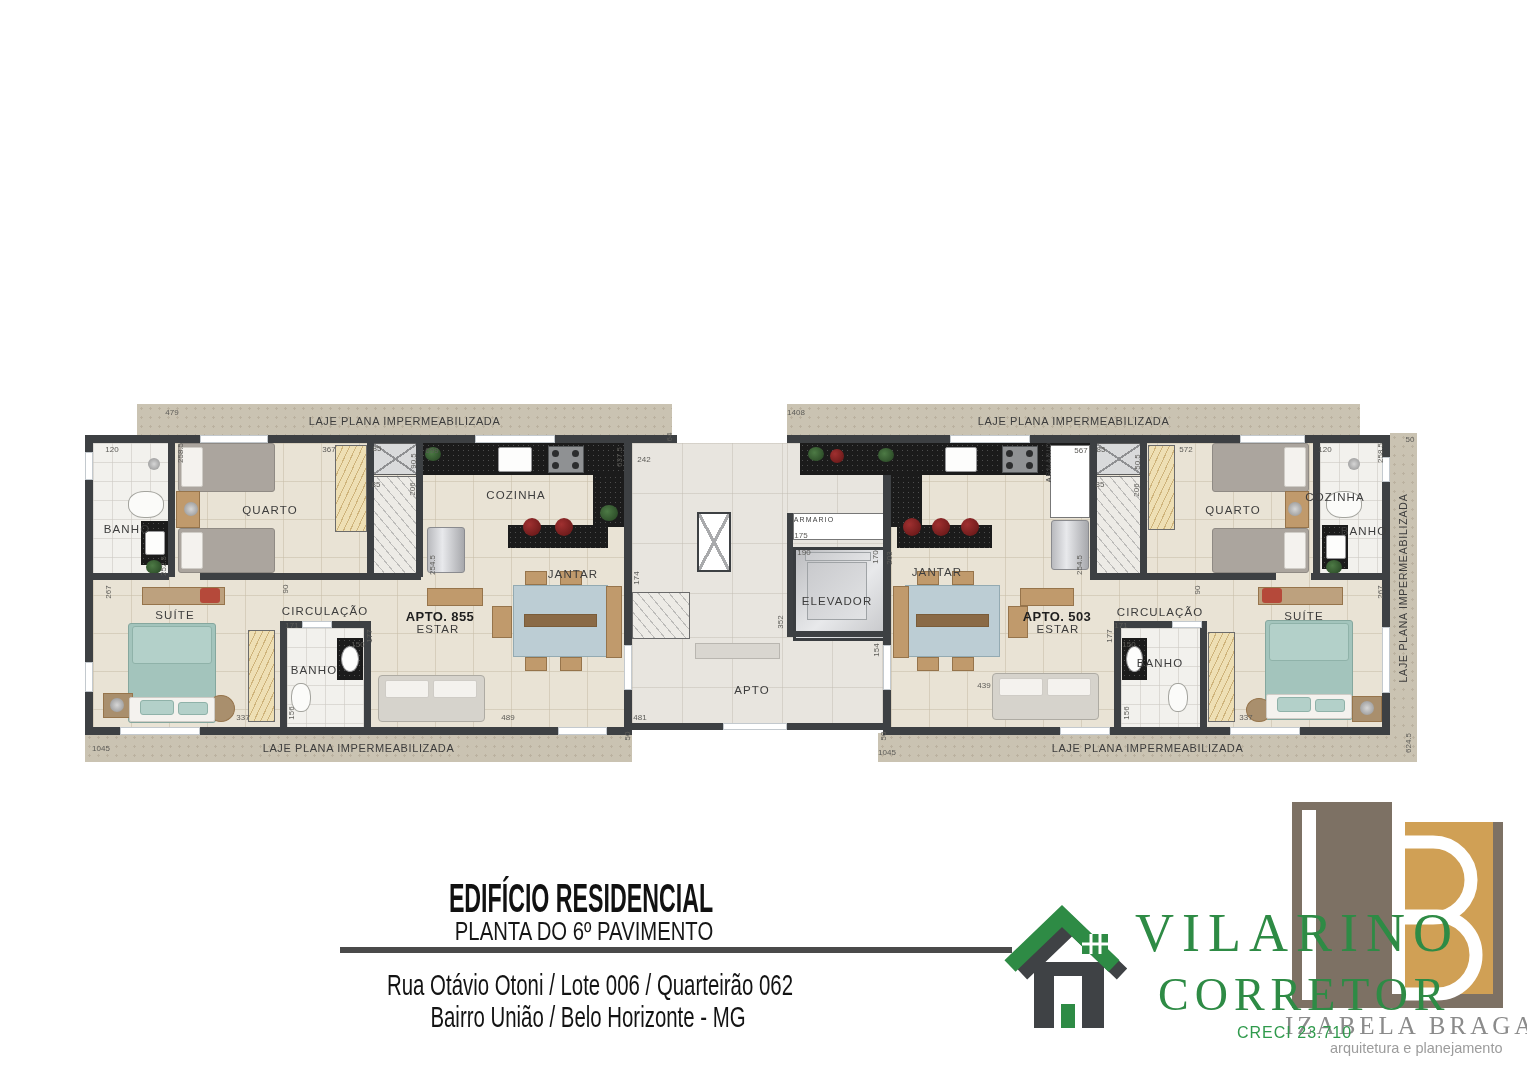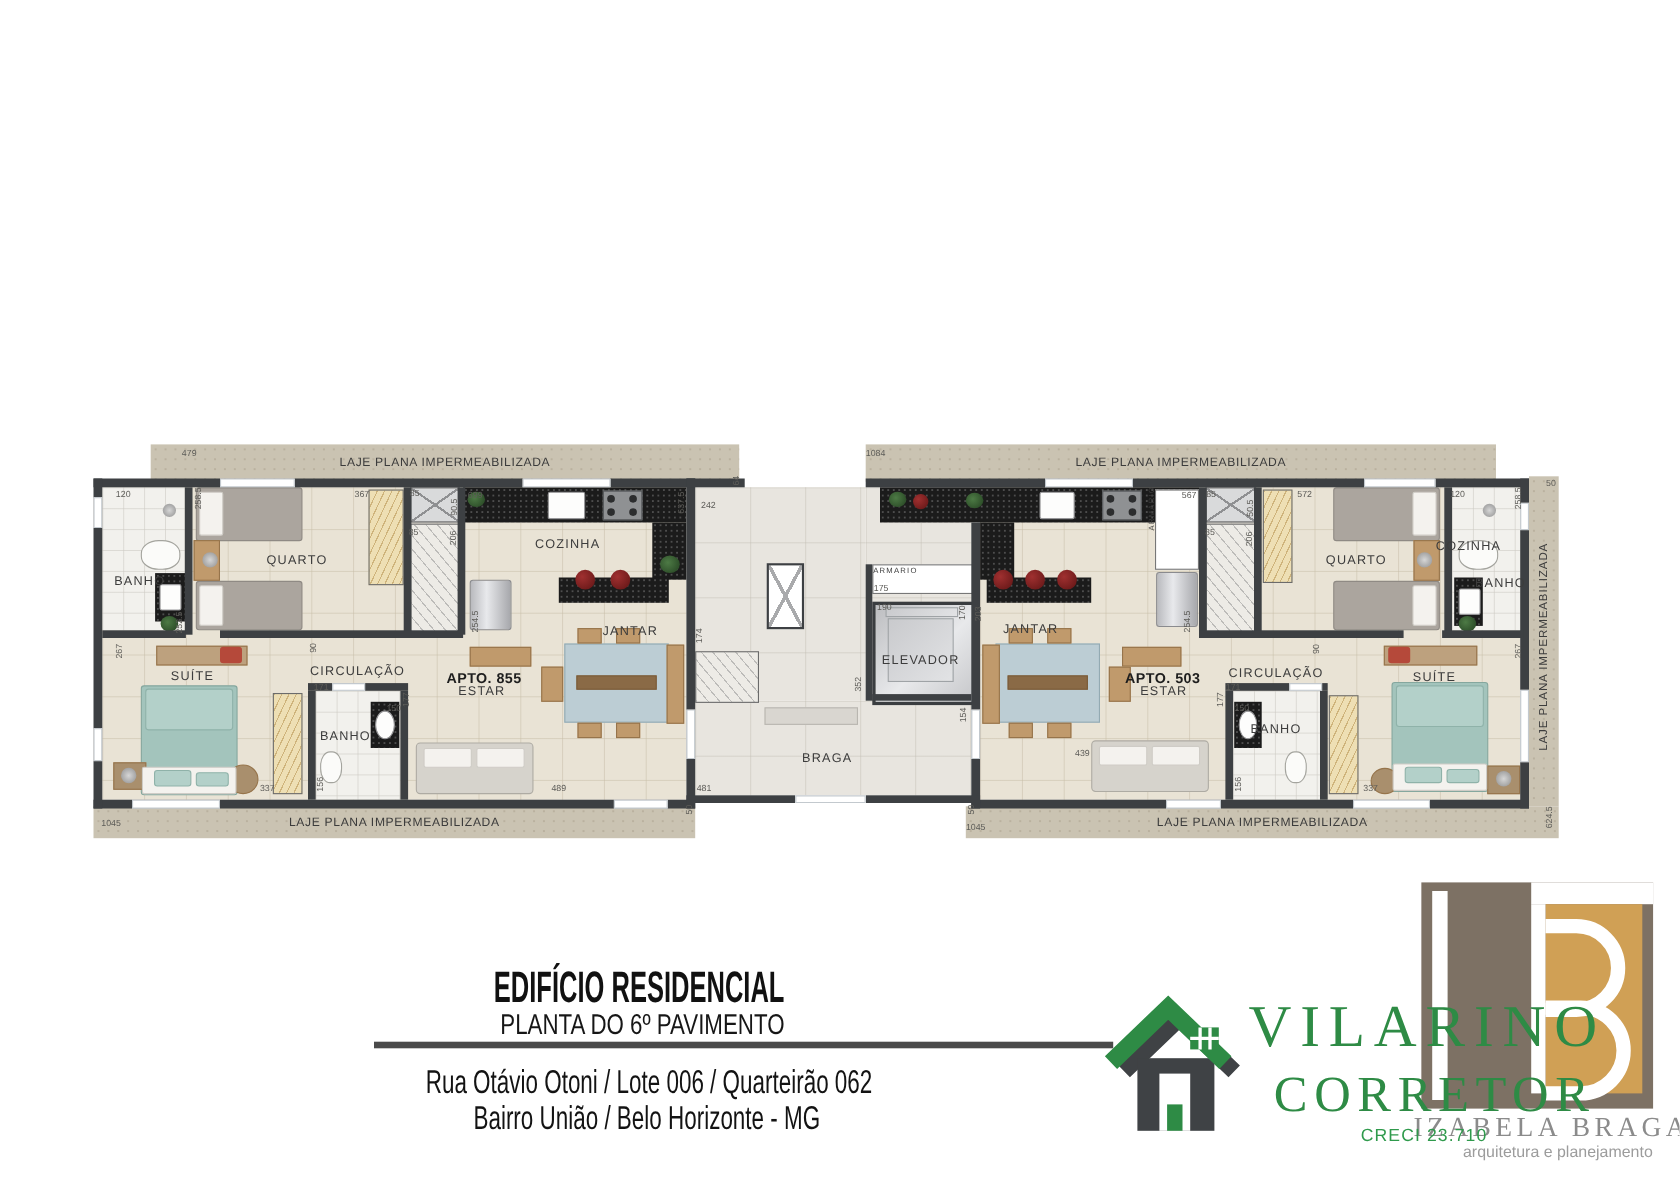--- a/index.html
+++ b/index.html
@@ -287,37 +287,37 @@
   <div id="labels-layer" class="abs" style="left:0;top:0;width:100%;height:100%;z-index:8;">
       <span class="rlabel" style="left: 127px; top: 529px;">BANHO</span>
       <span class="rlabel" style="left: 270px; top: 510px;">QUARTO</span>
       <span class="rlabel" style="left: 516px; top: 495px;">COZINHA</span>
       <span class="rlabel" style="left: 573px; top: 574px;">JANTAR</span>
       <span class="rlabel" style="left: 175px; top: 615px;">SUÍTE</span>
       <span class="rlabel" style="left: 325px; top: 611px;">CIRCULAÇÃO</span>
       <span class="rlabel b" style="left: 440px; top: 616px;">APTO. 855</span>
       <span class="rlabel" style="left: 438px; top: 629px;">ESTAR</span>
       <span class="rlabel" style="left: 314px; top: 670px;">BANHO</span>
-      <span class="rlabel" style="left: 752px; top: 690px;">BRAGA</span>
+      <span class="rlabel" style="left: 752px; top: 690px;">APTO</span>
       <span class="rlabel" style="left: 837px; top: 601px;">ELEVADOR</span>
       <span class="rlabel" style="font-size: 7px; left: 814px; top: 519px;">ARMARIO</span>
       <span class="rlabel v" style="font-size: 7px; left: 1048px; top: 462px;">ARMÁRIO</span>
       <span class="rlabel" style="left: 1335px; top: 497px;">COZINHA</span>
       <span class="rlabel" style="left: 937px; top: 572px;">JANTAR</span>
       <span class="rlabel" style="left: 1233px; top: 510px;">QUARTO</span>
       <span class="rlabel" style="left: 1364px; top: 531px;">BANHO</span>
       <span class="rlabel" style="left: 1304px; top: 616px;">SUÍTE</span>
       <span class="rlabel" style="left: 1160px; top: 612px;">CIRCULAÇÃO</span>
       <span class="rlabel b" style="left: 1057px; top: 616px;">APTO. 503</span>
       <span class="rlabel" style="left: 1058px; top: 629px;">ESTAR</span>
       <span class="rlabel" style="left: 1160px; top: 663px;">BANHO</span>
     </div>
   <div id="dims-layer" class="abs" style="left:0;top:0;width:100%;height:100%;z-index:8;">
       <span class="dlabel" style="left: 172px; top: 412px;">479</span>
-      <span class="dlabel" style="left: 796px; top: 412px;">1084</span>
+      <span class="dlabel" style="left: 796px; top: 412px;">1408</span>
       <span class="dlabel v" style="left: 669px; top: 437px;">64</span>
       <span class="dlabel" style="left: 1410px; top: 439px;">50</span>
       <span class="dlabel" style="left: 112px; top: 449px;">120</span>
       <span class="dlabel v" style="left: 180px; top: 453px;">258.5</span>
       <span class="dlabel" style="left: 329px; top: 449px;">367</span>
       <span class="dlabel" style="left: 377px; top: 448px;">85</span>
       <span class="dlabel v" style="left: 413px; top: 461px;">90.5</span>
       <span class="dlabel" style="left: 376px; top: 484px;">85</span>
       <span class="dlabel v" style="left: 412px; top: 489px;">206</span>
       <span class="dlabel" style="left: 432px; top: 450px;">699</span>

